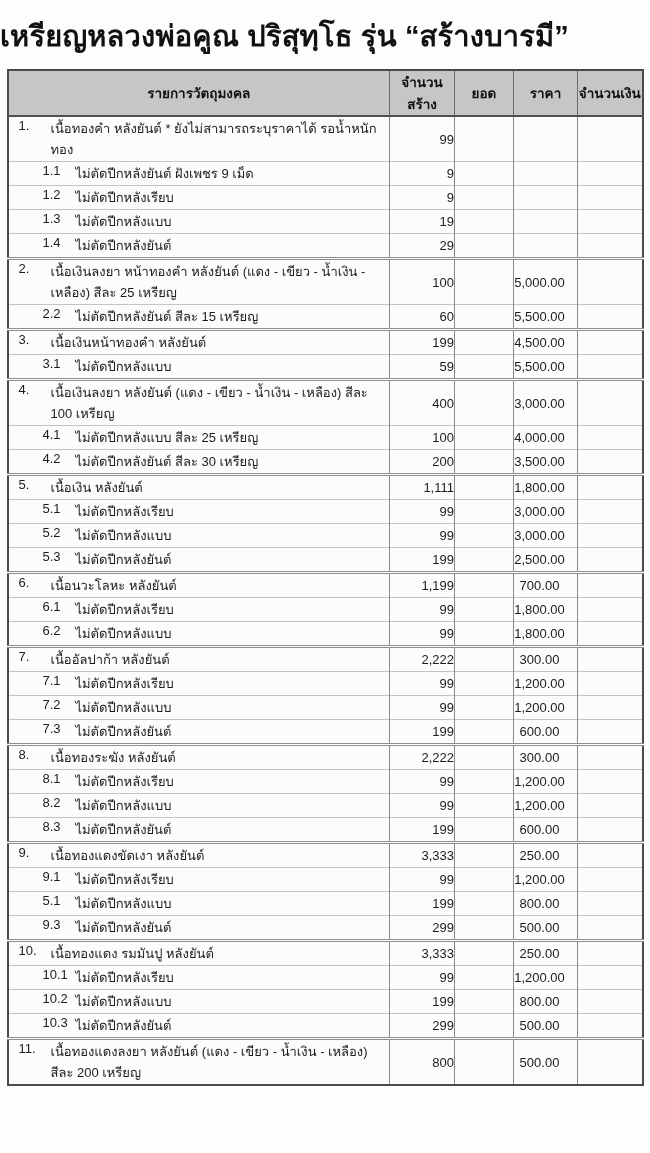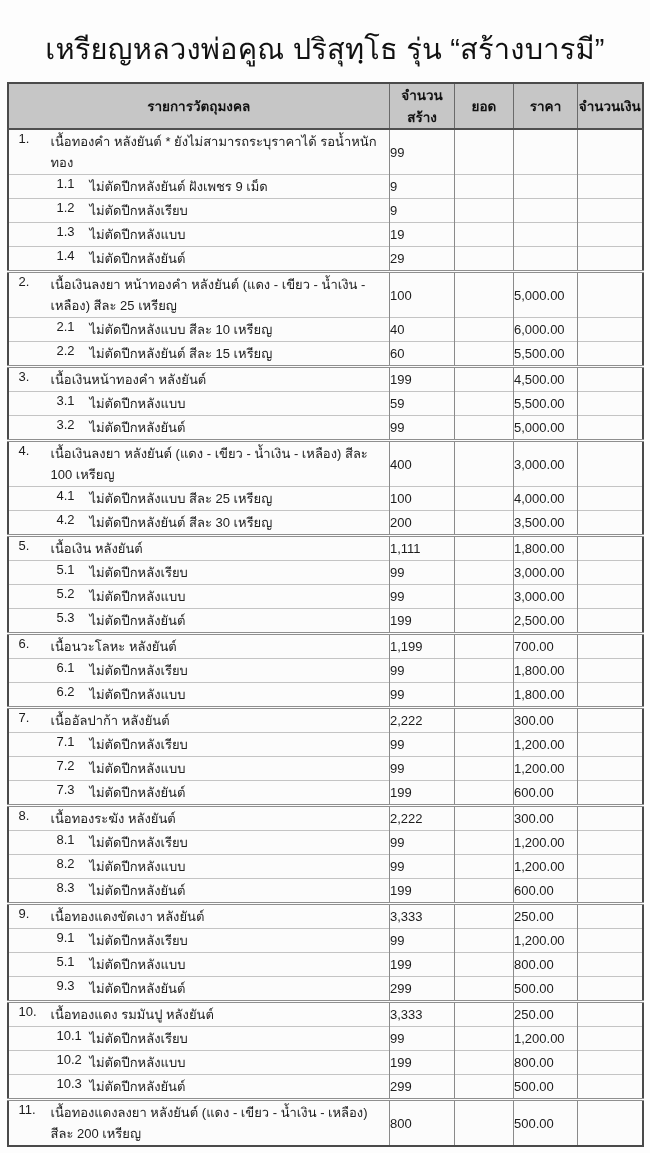--- a/index.html
+++ b/index.html
@@ -5,25 +5,25 @@
   * { box-sizing: border-box; margin: 0; padding: 0; }
   html, body { background: #ffffff; }
   body { font-family: "Liberation Sans", sans-serif; color: #1c1c1c; }
   .page {
     position: relative;
     width: 650px; height: 1153px;
     background: #fdfdfd;
     overflow: hidden;
   }
   .doc-title {
-    text-align: center;
+    text-align: left;
     font-size: 29px;
-    font-weight: 400;
+    font-weight: 700;
     letter-spacing: 0.2px;
-    padding-top: 26px;
+    padding-top: 13px;
     color: #111;
   }
   table.price-table {
     border-collapse: collapse;
     table-layout: fixed;
     width: 635px;
     margin: 10px auto 0 auto;
     border: 2px solid #4a4a4a;
     background: #fcfcfc;
   }
@@ -49,25 +49,25 @@
     font-size: 13px;
     height: 20px;
     vertical-align: middle;
     padding: 1px 0;
   }
   tbody td:first-child { border-left: none; }
   tr.grp-first > td { border-top: 3px double #8f8f8f; }
   tr:first-child.grp-first > td { border-top: none; }
   td.c-item .itemline { display: flex; align-items: flex-start; }
   tr.main td.c-item .num { flex: 0 0 32px; margin-left: 10px; }
-  tr.sub  td.c-item .num { flex: 0 0 33px; margin-left: 48px; }
+  tr.sub  td.c-item .num { flex: 0 0 33px; margin-left: 34px; }
   td.c-item .txt { flex: 1 1 auto; padding-right: 4px; }
-  td.c-qty   { text-align: left; }
+  td.c-qty   { text-align: right; }
   td.c-total { text-align: center; }
-  td.c-price { text-align: left; padding-right: 12px; }
+  td.c-price { text-align: center; padding-right: 12px; }
   td.c-amount{ text-align: center; }
 </style>
 </head>
 <body>
 
 <div class="page">
 
   <div class="doc-title">เหรียญหลวงพ่อคูณ ปริสุทฺโธ รุ่น “สร้างบารมี”</div>
 
   <table class="price-table">
@@ -168,34 +168,20 @@
             </div>
           </td>
           <td class="c-qty">100</td>
           <td class="c-total"></td>
           <td class="c-price">5,000.00</td>
           <td class="c-amount"></td>
         </tr>
         <tr class="row sub">
           <td class="c-item">
             <div class="itemline">
-              <span class="num">2.1</span>
-              <div class="txt">
-                <div>ไม่ตัดปีกหลังแบบ สีละ 10 เหรียญ</div>
-              </div>
-            </div>
-          </td>
-          <td class="c-qty">40</td>
-          <td class="c-total"></td>
-          <td class="c-price">6,000.00</td>
-          <td class="c-amount"></td>
-        </tr>
-        <tr class="row sub">
-          <td class="c-item">
-            <div class="itemline">
               <span class="num">2.2</span>
               <div class="txt">
                 <div>ไม่ตัดปีกหลังยันต์ สีละ 15 เหรียญ</div>
               </div>
             </div>
           </td>
           <td class="c-qty">60</td>
           <td class="c-total"></td>
           <td class="c-price">5,500.00</td>
           <td class="c-amount"></td>
@@ -219,34 +205,20 @@
             <div class="itemline">
               <span class="num">3.1</span>
               <div class="txt">
                 <div>ไม่ตัดปีกหลังแบบ</div>
               </div>
             </div>
           </td>
           <td class="c-qty">59</td>
           <td class="c-total"></td>
           <td class="c-price">5,500.00</td>
-          <td class="c-amount"></td>
-        </tr>
-        <tr class="row sub">
-          <td class="c-item">
-            <div class="itemline">
-              <span class="num">3.2</span>
-              <div class="txt">
-                <div>ไม่ตัดปีกหลังยันต์</div>
-              </div>
-            </div>
-          </td>
-          <td class="c-qty">99</td>
-          <td class="c-total"></td>
-          <td class="c-price">5,000.00</td>
           <td class="c-amount"></td>
         </tr>
         <tr class="row main grp-first">
           <td class="c-item">
             <div class="itemline">
               <span class="num">4.</span>
               <div class="txt">
                 <div>เนื้อเงินลงยา หลังยันต์ (แดง - เขียว - น้ำเงิน - เหลือง) สีละ 100 เหรียญ</div>
               </div>
             </div>

